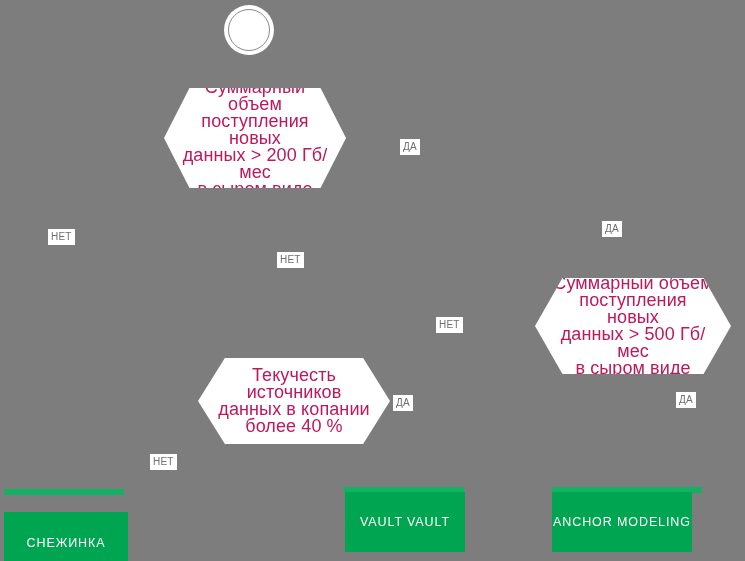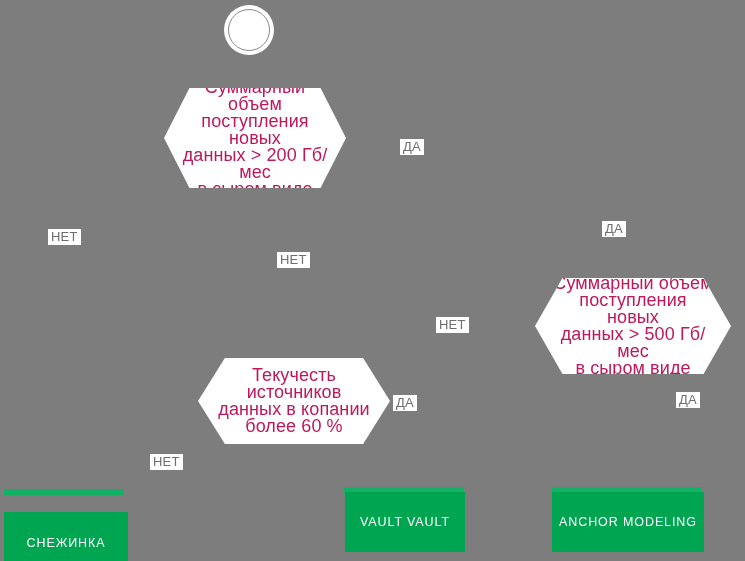--- a/index.html
+++ b/index.html
@@ -54,21 +54,21 @@
     letter-spacing: 0.1px;
     padding: 0 16px;
     white-space: pre-line;
   }
 
   
   .edge-label {
     position: absolute;
     background: #ffffff;
     color: #6e6e6e;
-    font-size: 13px;
+    font-size: 10px;
     line-height: 12px;
     letter-spacing: 0.2px;
     padding: 2px 3px 2px 3px;
     box-sizing: border-box;
     white-space: nowrap;
   }
 
   
   .terminal {
     position: absolute;
@@ -110,21 +110,21 @@
   <div class="hex" style="left:535px; top:278px; width:196px; height:96px;">
     <span class="hex-text">Суммарный объем
 поступления новых
 данных &gt; 500 Гб/мес
 в сыром виде</span>
   </div>
 
   <div class="hex" style="left:198px; top:358px; width:192px; height:86px;">
     <span class="hex-text">Текучесть источников
 данных в копании
-более 60 %</span>
+более 40 %</span>
   </div>
 
   <div class="edge-label" style="left:400px; top:139px;">ДА</div>
 
   <div class="edge-label" style="left:48px; top:229px;">НЕТ</div>
 
   <div class="edge-label" style="left:277px; top:252px;">НЕТ</div>
 
   <div class="edge-label" style="left:602px; top:221px;">ДА</div>
 
@@ -140,17 +140,17 @@
   <div class="terminal" style="left:4px; top:512px; width:124px; height:62px;justify-content:center;">
     <span class="term-text">СНЕЖИНКА</span>
   </div>
 
   <div class="terminal-cap" style="left:344px; top:487px; width:120px; height:6px;"></div>
   <div class="terminal" style="left:345px; top:492px; width:120px; height:60px;">
     <span class="term-text">VAULT VAULT</span>
   </div>
 
   <div class="terminal-cap" style="left:552px; top:487px; width:150px; height:6px;"></div>
-  <div class="terminal" style="left:552px; top:492px; width:152px; height:60px;">
+  <div class="terminal" style="left:552px; top:492px; width:140px; height:60px;">
     <span class="term-text">ANCHOR MODELING</span>
   </div>
 
 </div>
 
 </body></html>

